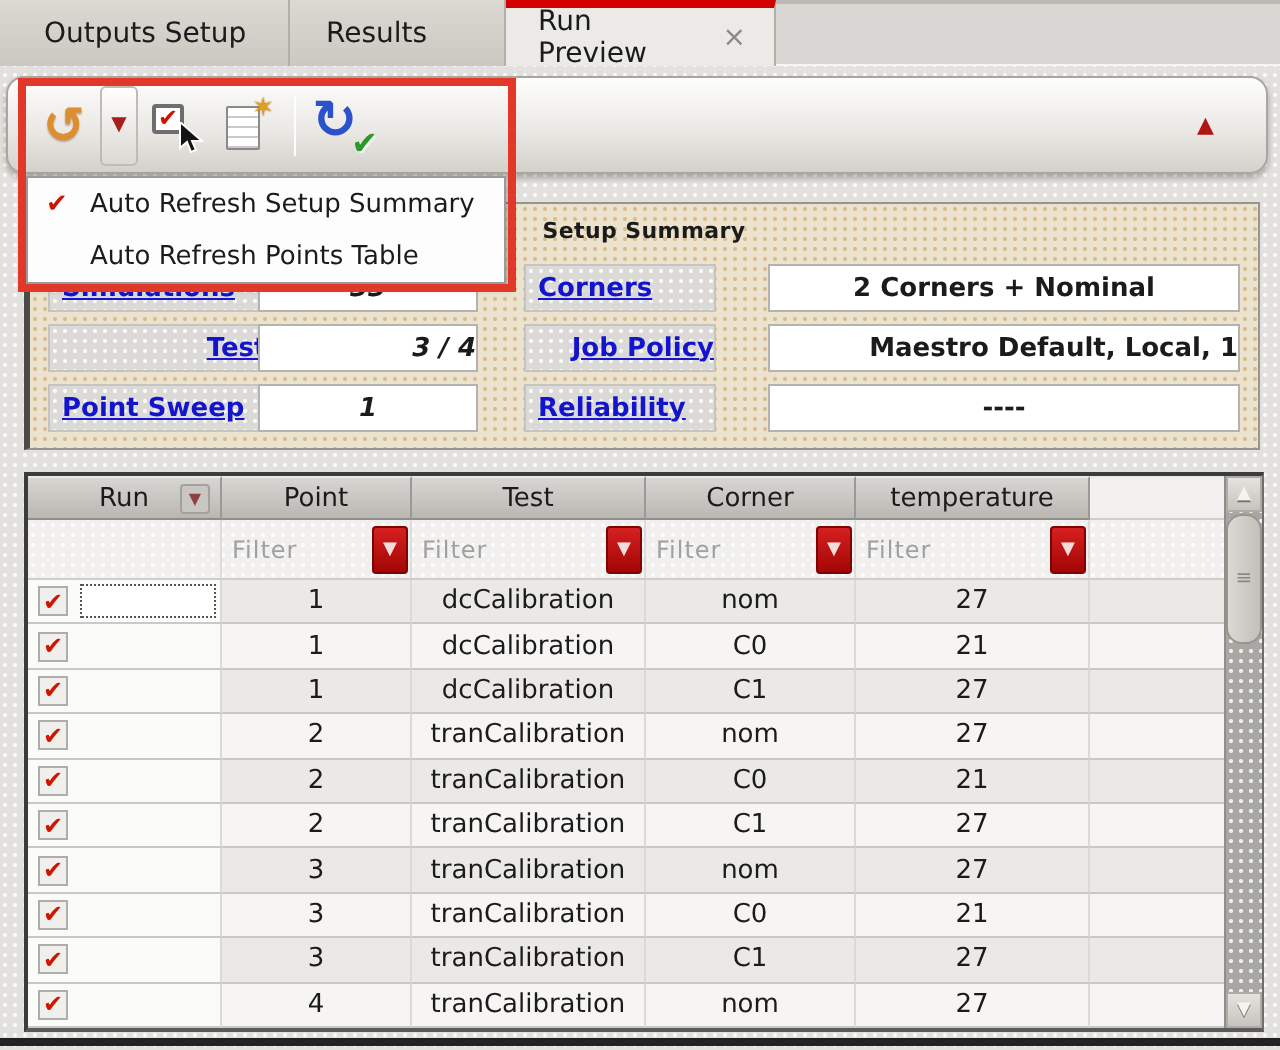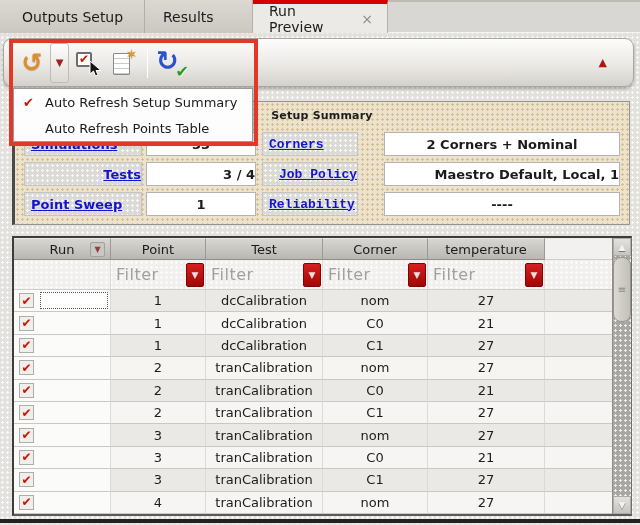--- a/index.html
+++ b/index.html
@@ -66,41 +66,41 @@
 
   
   #summary { position:absolute; left:12px; top:101px; width:618px; height:124px;
     background-color:#ebe3cd; border:1px solid #97948e; border-left:3px solid #4a4a48; z-index:10; }
   .s-title { text-align:center; font-weight:bold; font-size:11px; padding-top:7px; letter-spacing:.2px; }
   .s-cell { position:absolute; height:24px; display:flex; align-items:center; font-size:13px; }
   .s-label { background-color:#dbdad7; padding-left:6px; border:1px solid #c6c4c0; }
   .s-label a { color:#1414cc; font-weight:bold; text-decoration:underline; }
   .s-value { background:#fff; border:1px solid #b5b3af; justify-content:center; font-weight:bold; }
   .r1 { top:30px; } .r2 { top:60px;justify-content:flex-end; } .r3 { top:90px; }
-  .cl1 { left:9px; width:118px; } .cv1 { left:131px; width:110px; }
-  .cl2 { left:247px; width:96px;font-family:Liberation Mono, monospace; } .cv2 { left:369px; width:236px; }
+  .cl1 { left:9px; width:118px; } .cv1 { left:114px; width:110px;font-style:italic; }
+  .cl2 { left:247px; width:96px; } .cv2 { left:369px; width:236px; }
 
   
   #ptable { position:absolute; left:12px; top:236px; width:620px; height:280px;
     border-top:2px solid #3c3c3c; border-left:2px solid #3c3c3c;
     border-right:1px solid #6e6e6e; border-bottom:2px solid #5a5a5a;
     background:#fca5a5; z-index:10; }
   .col-run{width:97px;} .col-point{width:95px;} .col-test{width:117px;}
   .col-corner{width:105px;} .col-temp{width:117px;} .col-fill{flex:1;}
   .t-head { display:flex; height:22px; }
   .th { background:linear-gradient(#d8d6d2,#b9b7b2); border-right:1px solid #9b9996;
     border-bottom:1px solid #8f8d8a; border-top:1px solid #eceae7;
     font-size:13px; display:flex; align-items:center; justify-content:center; position:relative; }
   .th-fill { background:#f2f1ef; border-bottom:1px solid #cfcecc; }
   .sort-btn { position:absolute; right:5px; top:3px; width:15px; height:15px;
     background:#c9c7c3; border:1px solid #a3a19d; border-radius:2px;
     display:flex; align-items:center; justify-content:center; font-size:8px; color:#8f4040; }
   .t-filter { display:flex; height:30px; background-color:#f1f0ee; border-bottom:1px solid #cfcecc; }
   .tf { position:relative; display:flex; align-items:center; border-right:1px solid #dddcda; }
-  .tf .ph { color:#a0a0a0; font-size:16px; padding-left:5px; letter-spacing:.5px; }
+  .tf .ph { color:#a0a0a0; font-size:12px; padding-left:5px; letter-spacing:.5px; }
   .fbtn { position:absolute; right:1px; top:3px; width:18px; height:24px; border-radius:2px;
     background:linear-gradient(#d52020,#a30505); border:1px solid #7e0404;
     display:flex; align-items:center; justify-content:center; color:#f3dcdc; font-size:9px; }
   .t-body { height:224px; overflow:hidden; }
   .tr { display:flex; height:22.4px; }
   .td { border-right:1px solid #dbdad7; border-bottom:1px solid #c9c8c5;
     display:flex; align-items:center; justify-content:center; font-size:13px; background:#f6f5f3; }
   .tr.odd .td { background-color:#eae9e6; }
   .td-run { background:#fbfbfa !important; justify-content:flex-start; padding-left:5px; }
   .cbx { width:15px; height:15px; background:#f0efec; border:1px solid #afada9;

